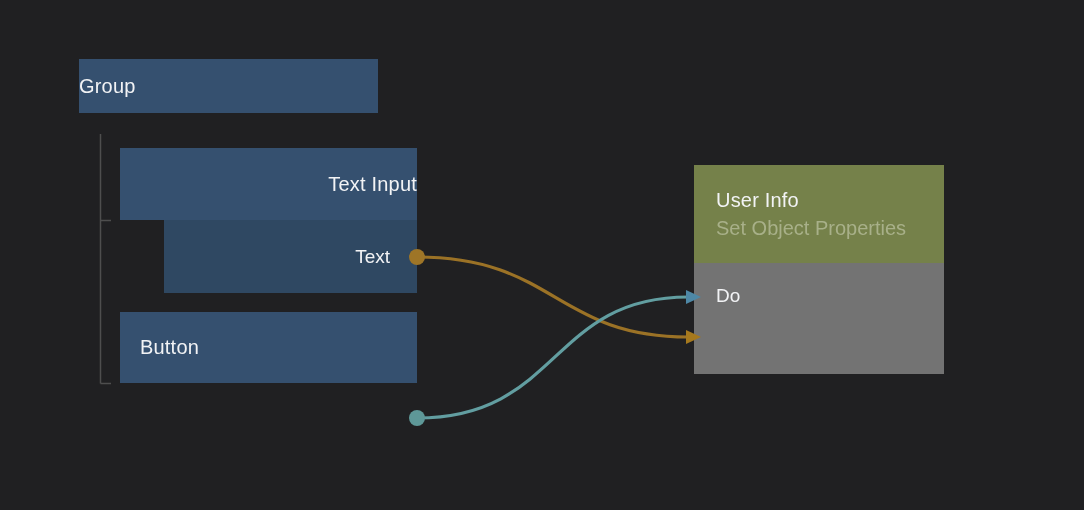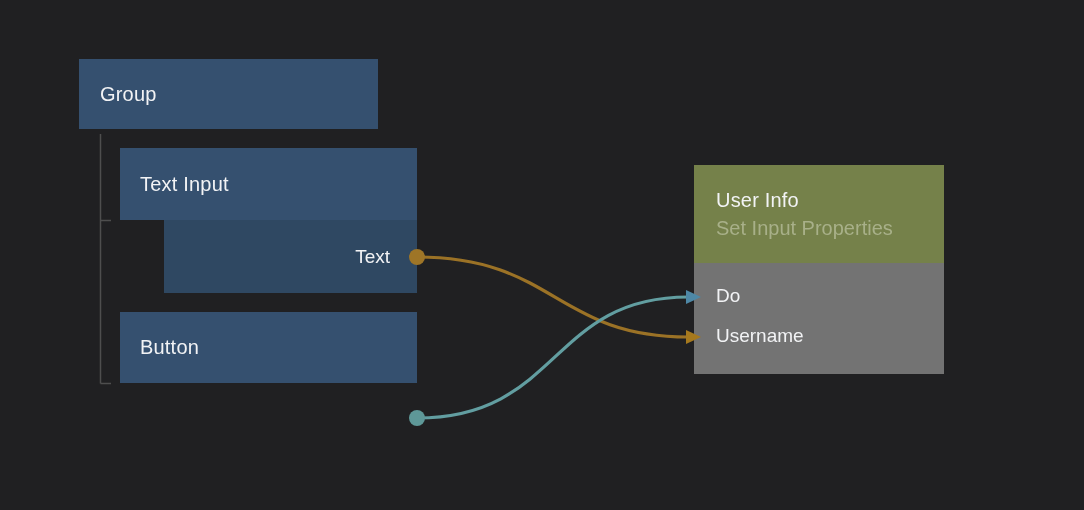--- a/index.html
+++ b/index.html
@@ -28,29 +28,28 @@
     letter-spacing: 0.2px;
   }
   .subtitle {
     color: #A8B089;
     font-size: 20px;
     font-weight: 400;
     margin-top: 5px;
   }
   
   #node-group {
-    left: 79px; top: 59px; width: 299px; height: 70px;
+    left: 79px; top: 59px; width: 299px; height: 54px;
     background: #35506F;
     display: flex; align-items: center;
-    padding-left: 21px;
   }
   #node-text-input { left: 120px; top: 148px; width: 297px; height: 145px; }
   #node-button     { left: 120px; top: 312px; width: 297px; height: 108px; }
   .blue-header { background: #35506F; padding-left: 20px; }
-  #node-text-input .blue-header { height: 72px; }
+  #node-text-input .blue-header { height: 72px; align-items: flex-end; }
   #node-button .blue-header { height: 71px; }
   .blue-body {
     background: #2F4862;
     display: flex; align-items: center; justify-content: flex-end;
     box-sizing: border-box;
     padding-right: 27px;
     margin-left: 44px;
   }
   #node-text-input .blue-body { height: 73px; }
   #node-button .blue-body { height: 72px; }
@@ -105,28 +104,25 @@
 
   <div class="node" id="node-button">
     <div class="header blue-header">
       <div class="title">Button</div>
     </div>
   </div>
 
   <div class="node" id="node-user-info">
     <div class="header olive-header">
       <div class="title">User Info</div>
-      <div class="subtitle">Set Input Properties</div>
+      <div class="subtitle">Set Object Properties</div>
     </div>
     <div class="olive-body">
       <div class="input-row">
         <div class="port-label">Do</div>
-      </div>
-      <div class="input-row">
-        <div class="port-label">Username</div>
       </div>
     </div>
   </div>
 
   <svg id="wires-layer" width="1084" height="510" viewBox="0 0 1084 510">
 
     <path d="M100.5,134 L100.5,383.5 M100.5,220.5 L111,220.5 M100.5,383.5 L111,383.5" fill="none" stroke-width="1.5" stroke="#4E4E4E"></path>
 
     <path d="M417,257 C555,257 556,337 688,337" fill="none" stroke-width="3.2" stroke-linecap="round" stroke="#9B7226"></path>
 

